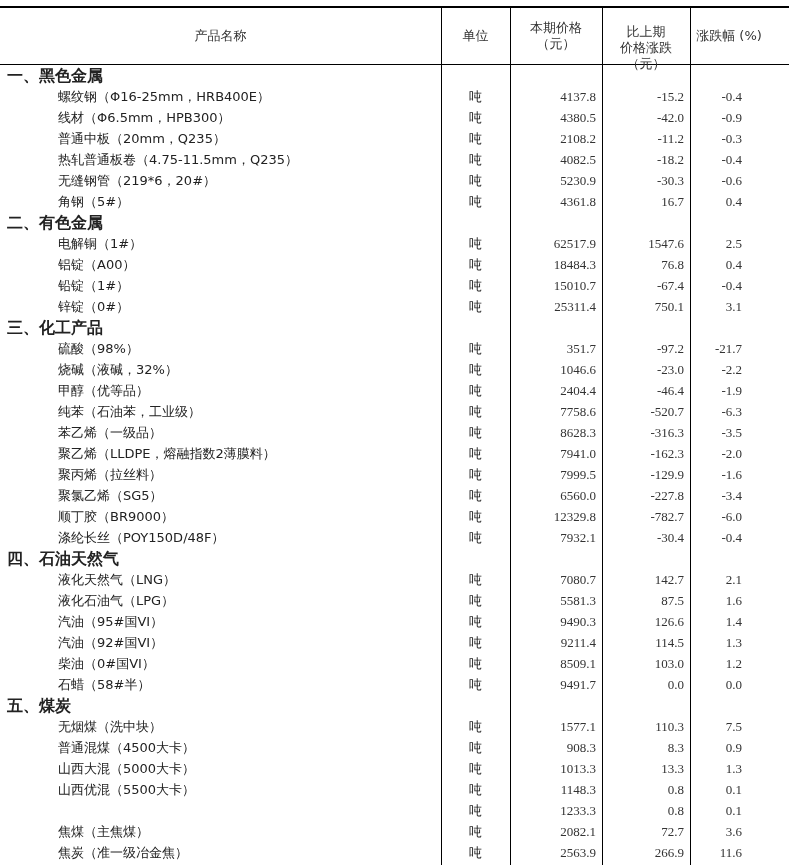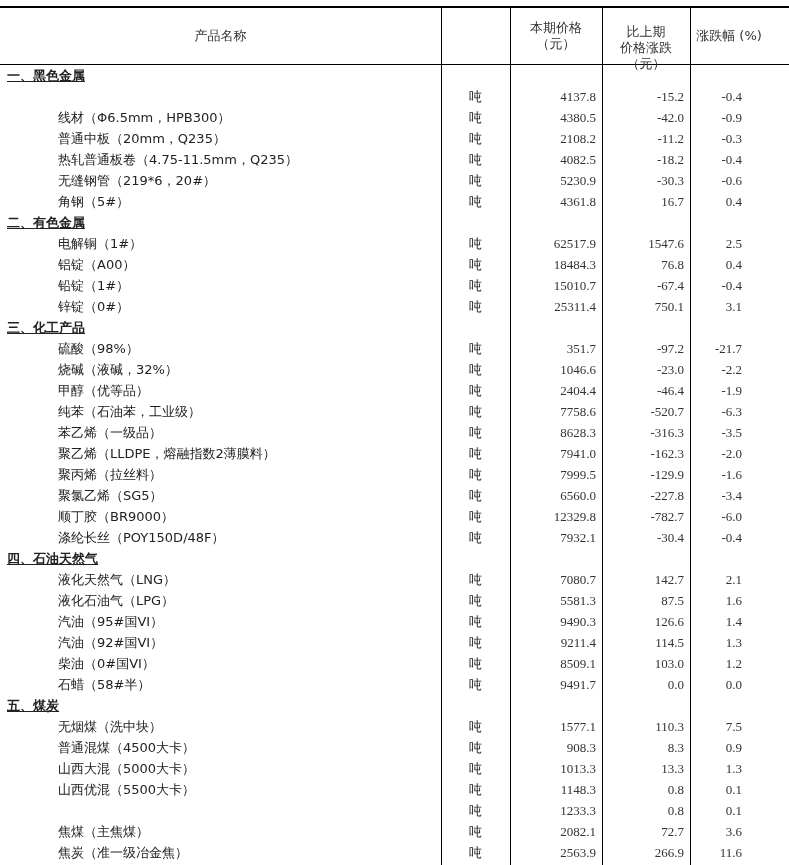--- a/index.html
+++ b/index.html
@@ -6,52 +6,54 @@
     body { width: 789px; height: 865px; overflow: hidden; position: relative;
       font-family: "DejaVu Sans", "Liberation Sans", sans-serif; color: #222; }
     .topline { position: absolute; left: 0; top: 6px; width: 789px; height: 2px; background: #000; }
     .header { position: absolute; left: 0; top: 8px; width: 789px; height: 56px; border-bottom: 1px solid #000; }
     .vline { position: absolute; top: 8px; width: 1px; height: 857px; background: #000; }
     .hcell { position: absolute; top: 0; height: 56px; display: flex; align-items: center; justify-content: center;
       text-align: center; font-size: 13px; line-height: 16px; color: #333; }
     .rows { position: absolute; left: 0; top: 65px; width: 789px; }
     .row { position: relative; height: 21px; line-height: 21px; font-size: 13px; }
     .row .name { position: absolute; left: 58px; top: 0; white-space: nowrap; color: #222; }
-    .row.cat .name { left: 7px; font-weight: bold; color: #222; font-size: 13px; text-decoration: underline; }
+    .row.cat .name { left: 7px; font-weight: bold; color: #222; font-size: 16px; }
     .row .unit { position: absolute; left: 441px; width: 69px; text-align: center; top: 0; }
     .row .num { position: absolute; top: 0; text-align: right; font-family: "Liberation Serif", "DejaVu Serif", serif; font-size: 13px; color: #333; }
     .row .price { left: 510px; width: 86px; }
     .row .chg { left: 602px; width: 82px; }
     .row .pct { left: 652px; width: 90px; text-align: right; }
   </style>
 </head>
 <body>
 
 <div class="topline"></div>
 
 <div class="header">
   <div class="hcell" style="left:0;width:441px;">产品名称</div>
+  <div class="hcell" style="left:441px;width:69px;">单位</div>
   <div class="hcell" style="left:510px;width:92px;white-space:pre-line;">本期价格
 （元）</div>
   <div class="hcell" style="left:602px;width:88px;white-space:pre-line;margin-top:12px;">比上期
 价格涨跌
 （元）</div>
   <div class="hcell" style="left:690px;width:78px;">涨跌幅 (%)</div>
 </div>
 
 <div class="vline" style="left:441px;"></div>
 <div class="vline" style="left:510px;"></div>
 <div class="vline" style="left:602px;"></div>
 <div class="vline" style="left:690px;"></div>
 
 <div class="rows" id="rows">
     <div class="row cat">
       <span class="name">一、黑色金属</span>
     </div>
     <div class="row">
+      <span class="name">螺纹钢（Φ16-25mm，HRB400E）</span>
       <span class="unit">吨</span>
       <span class="num price">4137.8</span>
       <span class="num chg">-15.2</span>
       <span class="num pct">-0.4</span>
     </div>
     <div class="row">
       <span class="name">线材（Φ6.5mm，HPB300）</span>
       <span class="unit">吨</span>
       <span class="num price">4380.5</span>
       <span class="num chg">-42.0</span>

